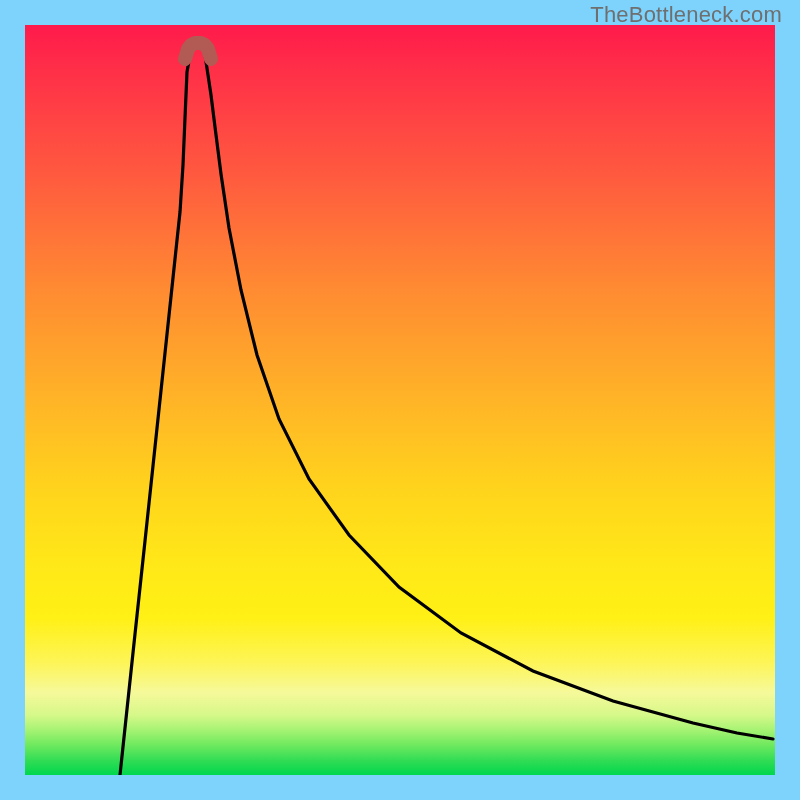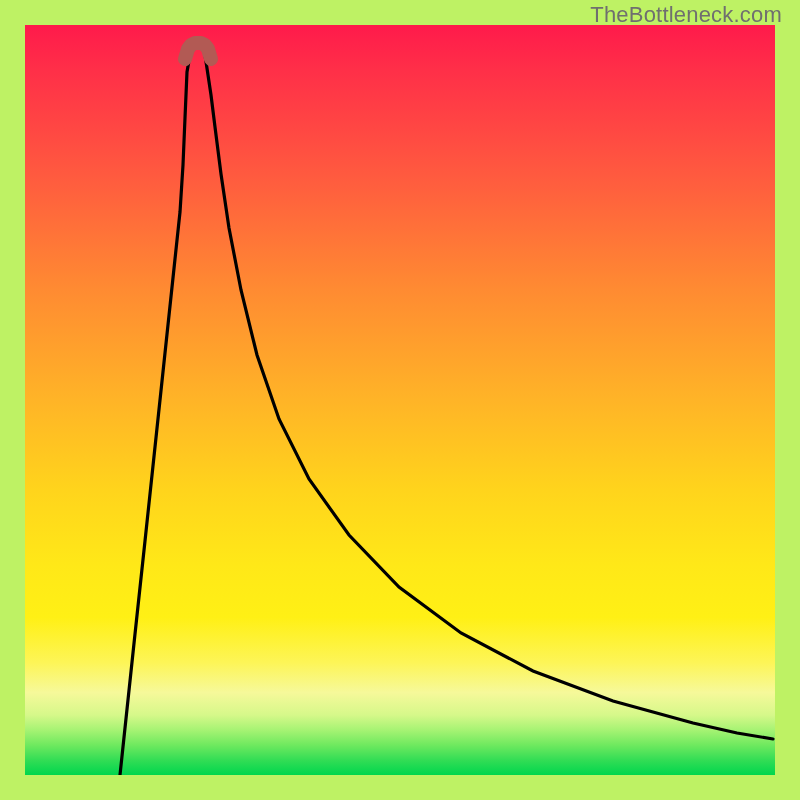--- a/index.html
+++ b/index.html
@@ -1,20 +1,20 @@
 <!DOCTYPE html>
 <html><head>
   <meta charset="utf-8">
   <style>
     * { margin: 0; padding: 0; box-sizing: border-box; }
     html, body { width: 800px; height: 800px; overflow: hidden; }
     .outer {
       width: 800px;
       height: 800px;
-      background: #bef264;
+      background: #7dd3fc;
       position: relative;
     }
     .watermark {
       position: absolute;
       top: 2px;
       right: 18px;
       font-family: Arial, Helvetica, sans-serif;
       font-size: 22px;
       color: #6f6f6f;
       letter-spacing: 0.2px;

